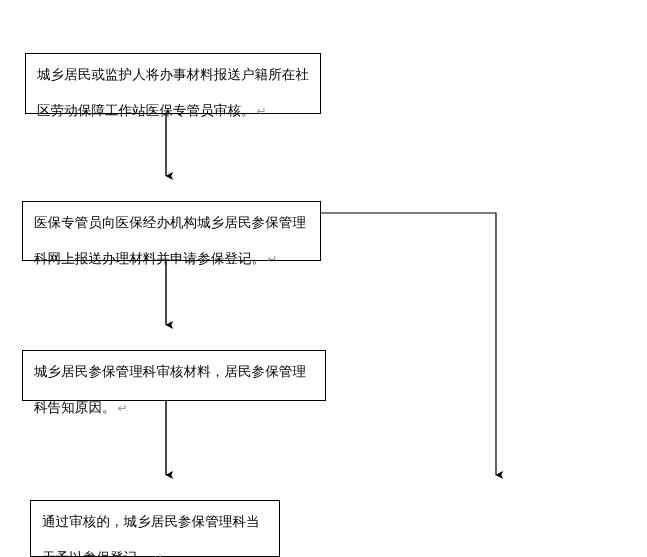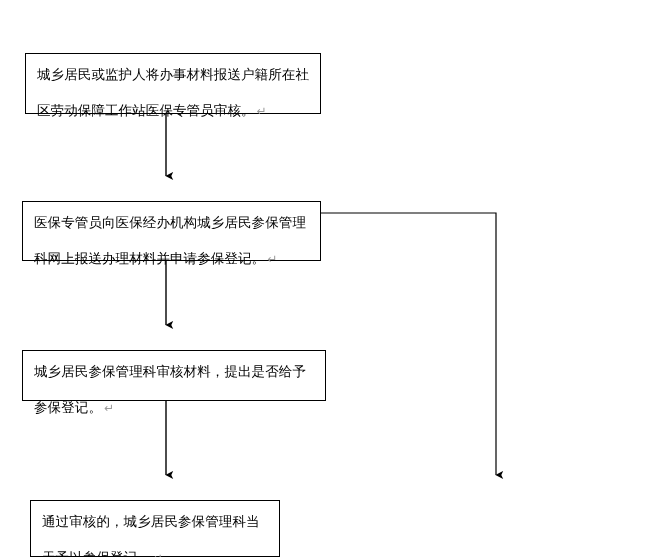--- a/index.html
+++ b/index.html
@@ -71,21 +71,21 @@
 
   <div class="node" id="node-1" style="left: 25px; top: 28px; width: 296px; height: 61px;">
     <span class="txt">城乡居民或监护人将办事材料报送户籍所在社区劳动保障工作站医保专管员审核。</span><span class="pilcrow">↵</span>
   </div>
 
   <div class="node" id="node-2" style="left: 22px; top: 176px; width: 299px; height: 60px;">
     <span class="txt">医保专管员向医保经办机构城乡居民参保管理科网上报送办理材料并申请参保登记。</span><span class="pilcrow">↵</span>
   </div>
 
   <div class="node" id="node-3" style="left: 22px; top: 325px; width: 304px; height: 51px;">
-    <span class="txt">城乡居民参保管理科审核材料，提出是否给予参保登记。</span><span class="pilcrow">↵</span>
+    <span class="txt">城乡居民参保管理科审核材料，居民参保管理科告知原因。</span><span class="pilcrow">↵</span>
   </div>
 
   <div class="node" id="node-4" style="left: 30px; top: 475px; width: 250px; height: 57px;">
     <span class="txt">通过审核的，城乡居民参保管理科当天予以参保登记。</span><span class="pilcrow">↵</span>
   </div>
 
 
 </div>
 
 </body></html>

